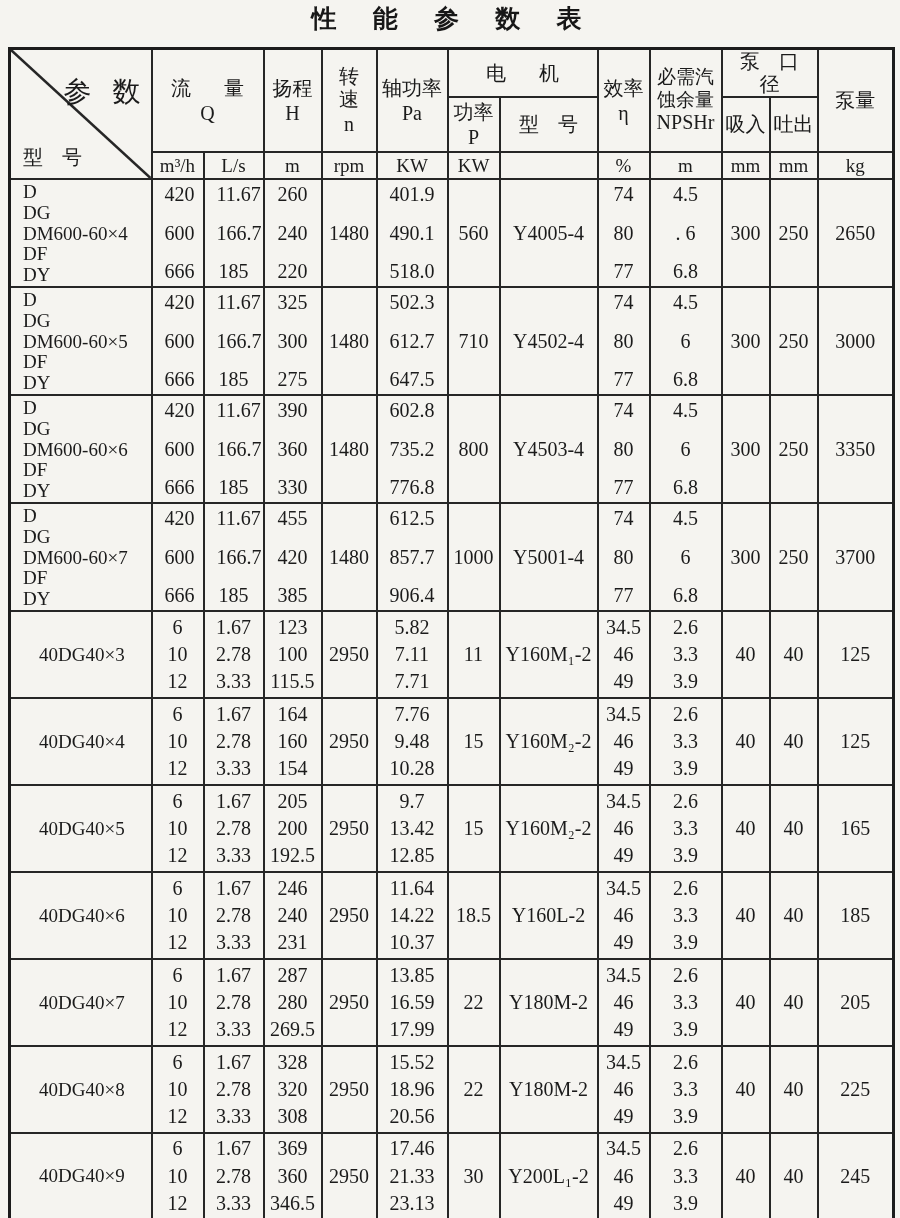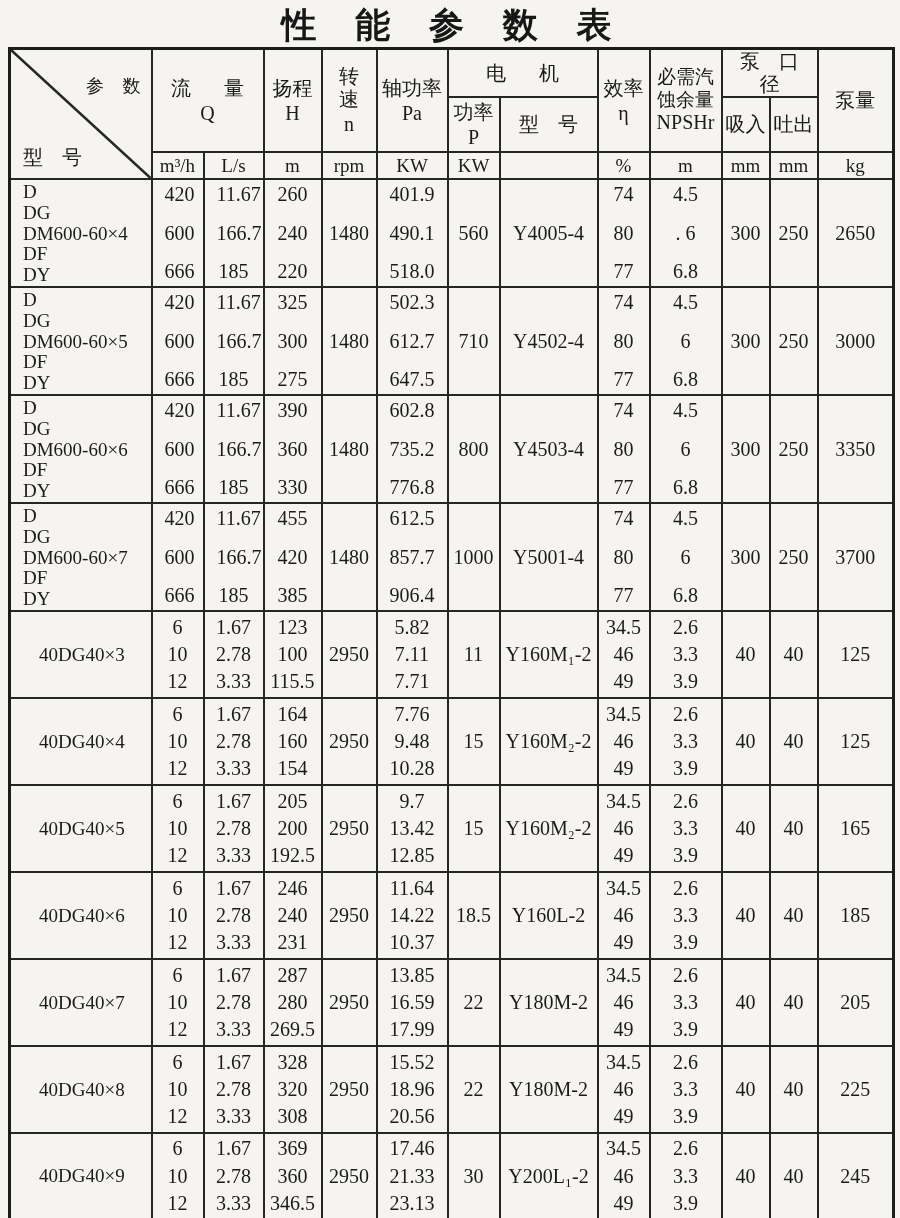--- a/index.html
+++ b/index.html
@@ -1,37 +1,37 @@
 <!DOCTYPE html>
 <html><head>
 <meta charset="utf-8">
 <style>
   html,body{margin:0;padding:0;}
   body{background:#e8e7e3;font-family:"Liberation Serif","DejaVu Serif",serif;}
   .page{position:relative;width:900px;height:1218px;background:#f5f4f0;color:#1b1b1b;overflow:hidden;}
   .title{position:absolute;top:2px;left:0;width:100%;margin:0;text-align:center;
-         font-size:35px;font-weight:bold;letter-spacing:7px;word-spacing:16px;color:#171717;}
+         font-size:25px;font-weight:bold;letter-spacing:7px;word-spacing:16px;color:#171717;}
   table.spec{position:absolute;left:8px;top:47px;width:884px;border-collapse:collapse;
          table-layout:fixed;border:3px solid #1c1c1c;background:transparent;}
   th,td{border:2px solid #262626;padding:0;vertical-align:middle;text-align:center;
          font-weight:normal;font-size:20px;line-height:1.15;color:#1b1b1b;overflow:hidden;}
   thead .h-a{height:33px;}
   thead .h-b{height:55px;}
   thead .h-u{height:27px;}
   thead th{font-size:20px;}
   .cn{word-spacing:14px;}
   .cn-wide{word-spacing:28px;}
   .sym{font-size:20px;margin-top:2px;}
   .npshr-label{font-size:19px;line-height:1.18;}
   .npshr-label .lat{font-size:20px;}
   .unit{font-size:19px;}
   
   .corner{position:relative;padding:0;}
   .corner svg{position:absolute;left:0;top:0;width:100%;height:100%;display:block;}
-  .corner-top{position:absolute;top:26px;right:10px;font-size:18px;word-spacing:14px;text-align:right;}
+  .corner-top{position:absolute;top:26px;right:10px;font-size:28px;word-spacing:14px;text-align:right;}
   .corner-bottom{position:absolute;bottom:9px;left:12px;font-size:20px;word-spacing:14px;}
   
   tbody tr.dm-row{height:106px;}
   tbody tr.dg-row{height:87px;}
   .model-cell{text-align:left;}
   .model-stack{display:flex;flex-direction:column;justify-content:center;
          text-align:left;padding-left:12px;font-size:19px;}
   .dm-row .model-stack{height:102px;justify-content:space-between;padding:2px 0 2px 12px;line-height:19px;}
   .dg-row .model-stack{padding-left:28px;}
   .stack{display:flex;flex-direction:column;}

